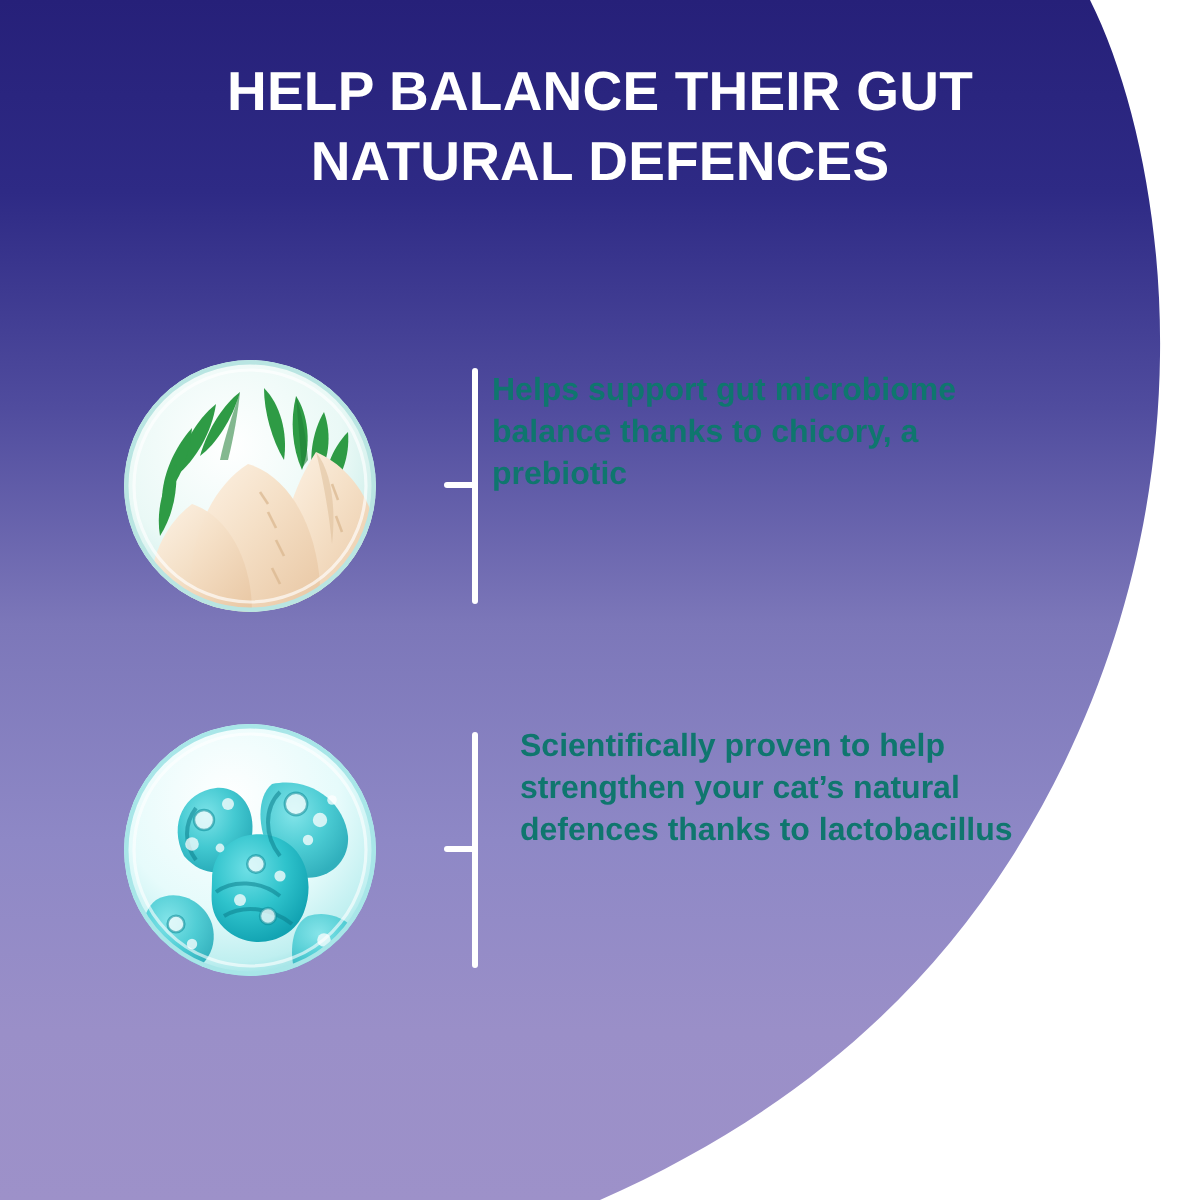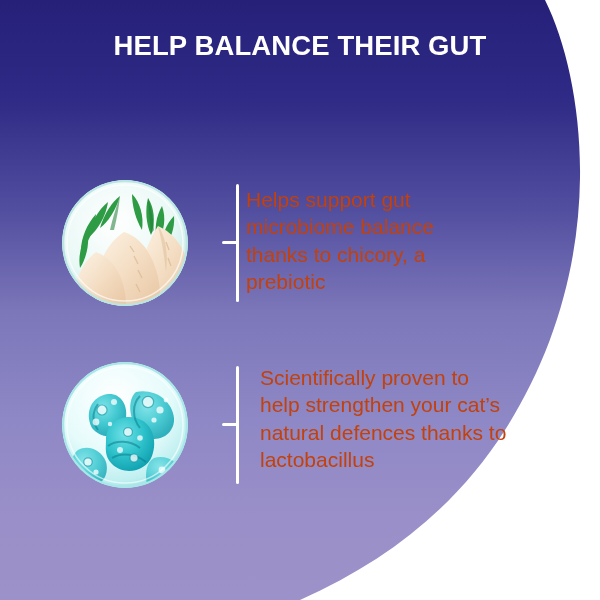--- a/index.html
+++ b/index.html
@@ -35,21 +35,21 @@
 
   
   .connector{position:absolute;left:222px;top:4px;width:30px;height:118px;}
   .v-rule{position:absolute;left:14px;top:0;width:2.5px;height:118px;
     background:#ffffff;border-radius:2px;}
   .h-tick{position:absolute;left:0;top:57px;width:16px;height:2.5px;
     background:#ffffff;border-radius:2px;}
 
   .body-text{
     position:absolute;left:246px;width:250px;
-    color:#c2410c;font-size:21px;line-height:1.30;font-weight:400;
+    color:#0f766e;font-size:16px;line-height:1.30;font-weight:700;
   }
   .row-1 .body-text{top:6px;}
   .row-2 .body-text{top:2px;margin-left:14px;}
 </style>
 </head>
 <body>
 
 <div id="stage">
 
   <div class="blob">
@@ -67,20 +67,21 @@
       </defs>
       <path d="M0,0 L545,0 C566,42 581,108 580,178
                C579,262 556,350 505,430
                C458,504 390,560 300,600
                L0,600 Z" fill="url(#bgGrad)"></path>
     </svg>
   </div>
 
   <div class="headline">
     <span class="hl-line">HELP BALANCE THEIR GUT</span>
+    <span class="hl-line">NATURAL DEFENCES</span>
   </div>
 
   <div class="row row-1">
 
     <div class="dish">
       <svg viewBox="0 0 126 126" xmlns="http://www.w3.org/2000/svg">
         <defs>
           <radialGradient id="dish1" cx="42%" cy="34%" r="72%">
             <stop offset="0%" stop-color="#ffffff"></stop>
             <stop offset="62%" stop-color="#eaf9f6"></stop>

